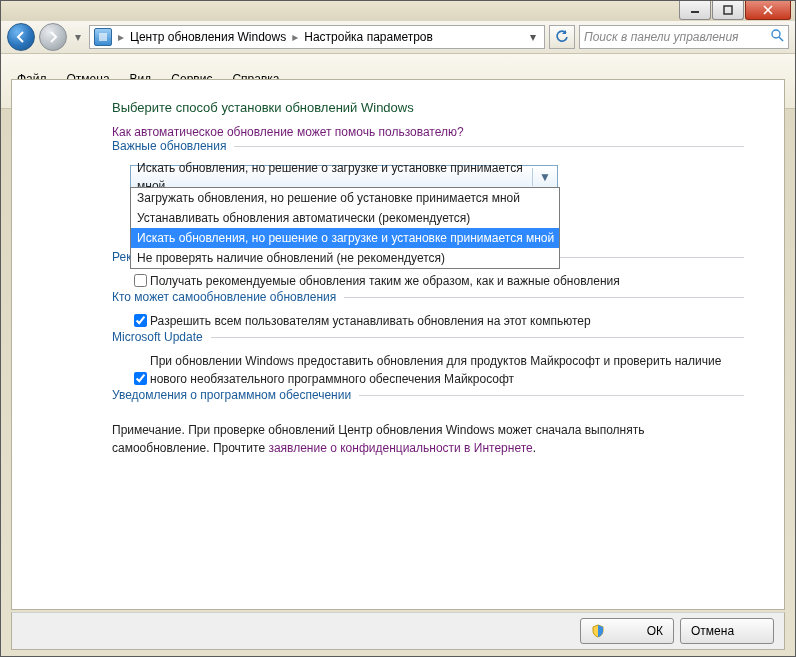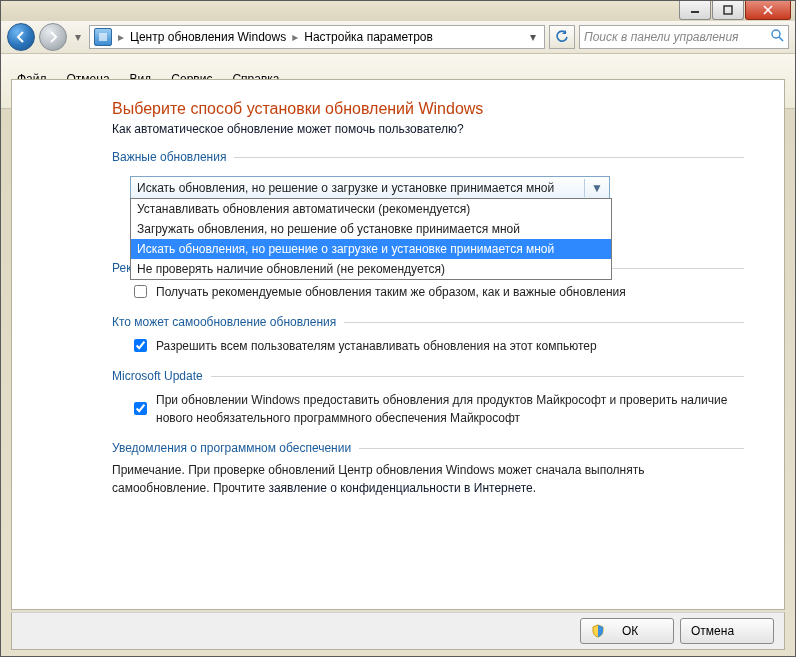--- a/index.html
+++ b/index.html
@@ -25,46 +25,46 @@
 .search{width:200px;height:22px;border:1px solid #a9a9a9;background:#fff;display:flex;align-items:center;padding:0 4px;color:#888;font-style:italic}
 .search .sicon{margin-left:auto;color:#3b8bd1}
 
 
 .menubar{height:22px;background:linear-gradient(#f9f7ef,#eeead9);display:flex;align-items:flex-start;padding:16px 6px;border-bottom:1px solid #c9c3ad}
 .menubar span{padding:2px 10px;cursor:default}
 
 
 .body{position:absolute;left:10px;right:10px;top:78px;bottom:46px;background:#fff;border:1px solid #b5b19d;overflow:hidden}
 .content{padding:16px 40px 10px 100px;color:#222}
-h1{font-size:16px;color:#c2410c;font-weight:normal;margin:4px 0 4px}
+h1{font-size:13px;color:#14532d;font-weight:normal;margin:4px 0 10px}
 .intro{line-height:1.45;margin-bottom:4px}
-a.link{color:#0f172a;text-decoration:none}
-
-
-.grp{margin-top:14px}
+a.link{color:#701a75;text-decoration:none}
+
+
+.grp{}
 .grp .legend{color:#1a5b9a;font-size:12px;position:relative;display:flex;align-items:center;gap:8px}
 .grp .legend::after{content:"";flex:1;height:1px;background:#d0d4d9}
 .grp .inner{padding:8px 0 0 18px;line-height:1.5}
 
 
-.dd{position:relative;width:480px;margin:4px 0 4px 0}
+.dd{position:relative;width:428px;margin:4px 0 4px 0}
 .dd-btn{height:21px;border:1px solid #7ea7c8;background:linear-gradient(#fff,#eaf3fb);display:flex;align-items:center;padding:0 6px;font-size:12px}
 .dd-btn .arrow{margin-left:auto;color:#4a6b8a;border-left:1px solid #b8cde0;padding-left:6px}
 .dd-list{position:absolute;left:0;top:22px;width:100%;border:1px solid #7b7b7b;background:#fff;z-index:10}
 .dd-list div{padding:1px 6px;white-space:nowrap}
 .dd-list div.sel{background:#2e89ff;color:#fff}
 
-.chk{display:flex;align-items:center;gap:6px}
+.chk{display:flex;align-items:flex-end;}
 .chk input{margin-top:2px}
 
-.note{margin-top:6px;line-height:1.5}
+.note{margin-top:19px;line-height:1.5}
 
 
 .footer{position:absolute;left:10px;right:10px;bottom:6px;height:36px;background:#efefef;border:1px solid #b5b19d;border-top:1px solid #d0d0d0;display:flex;align-items:center;justify-content:flex-end;padding:0 10px;gap:6px}
-.btn{min-width:72px;height:22px;border:1px solid #8a8a8a;border-radius:3px;background:linear-gradient(#fdfdfd,#e4e4e4);display:flex;align-items:center;justify-content:flex-start;padding:1px 10px;gap:17px;font-size:12px}
+.btn{min-width:72px;height:22px;border:1px solid #8a8a8a;border-radius:3px;background:linear-gradient(#fdfdfd,#e4e4e4);display:flex;align-items:center;justify-content:space-between;padding:1px 10px;gap:6px;font-size:12px}
 .btn .shield{width:14px;height:14px}
 </style>
 </head>
 <body>
 
 <div class="win">
 
   <div class="titlebar">
     <div class="tbtns">
       <div class="tbtn">
@@ -141,22 +141,22 @@
       
       <div class="grp">
         <div class="legend">Важные обновления</div>
         <div class="inner">
           <div class="dd">
             <div class="dd-btn">
               <span>Искать обновления, но решение о загрузке и установке принимается мной</span>
               <span class="arrow">▼</span>
             </div>
             <div class="dd-list">
+              <div>Загружать обновления, но решение об установке принимается мной</div>
               <div>Устанавливать обновления автоматически (рекомендуется)</div>
-              <div>Загружать обновления, но решение об установке принимается мной</div>
               <div class="sel">Искать обновления, но решение о загрузке и установке принимается мной</div>
               <div>Не проверять наличие обновлений (не рекомендуется)</div>
             </div>
           </div>
         </div>
       </div>
 
       
       <div class="grp" style="margin-top:62px">
         <div class="legend">Реко</div>

